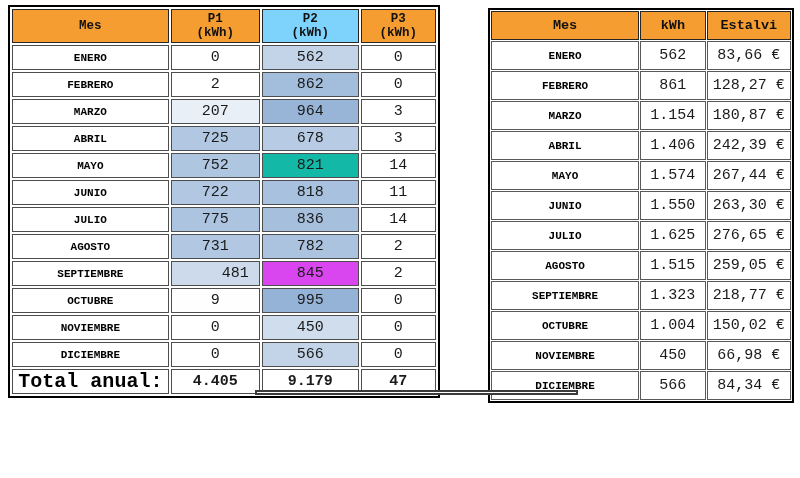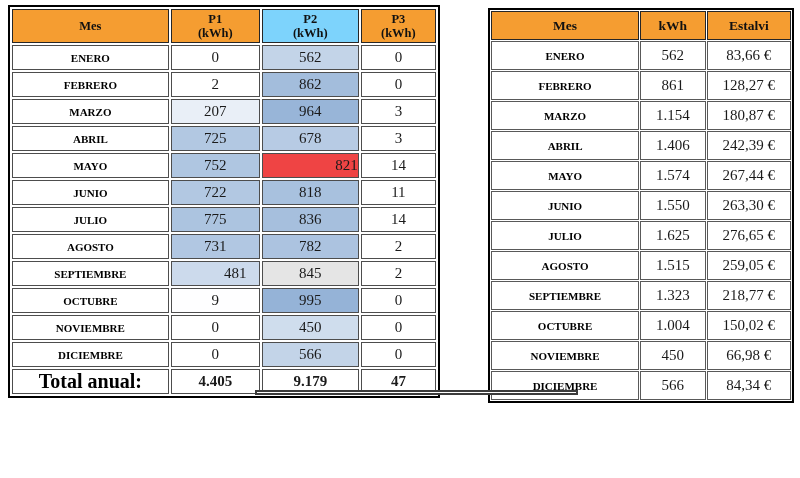--- a/index.html
+++ b/index.html
@@ -1,18 +1,18 @@
 <!DOCTYPE html>
 <html><head>
 <meta charset="utf-8">
 <style>
   html,body{margin:0;padding:0;background:#fff;}
   .canvas{
     position:relative;width:800px;height:428px;background:#ffffff;
-    font-family:Liberation Serif, serif;overflow:hidden;color:#1a1a1a;
+    font-family:Liberation Mono, monospace;overflow:hidden;color:#1a1a1a;
   }
   table{border-collapse:separate;position:absolute;table-layout:fixed;background:#ffffff;}
   td,th{padding:0;vertical-align:middle;overflow:hidden;}
 
   
   #left-table{left:8px;top:5px;width:432px;border:2px solid #000;border-spacing:2px;}
   #left-table th{
     border:1px solid #262626;font-weight:bold;font-size:12.5px;line-height:1.15;
     height:32px;text-align:center;color:#111;
   }
@@ -89,21 +89,21 @@
         </tr>
         <tr>
           <td class="month-cell">ABRIL</td>
           <td class="value-cell" style="background: rgb(178, 200, 226);">725</td>
           <td class="value-cell" style="background: rgb(183, 203, 228);">678</td>
           <td class="value-cell">3</td>
         </tr>
         <tr>
           <td class="month-cell">MAYO</td>
           <td class="value-cell" style="background: rgb(175, 198, 225); margin-left: 40px;">752</td>
-          <td class="value-cell" style="background: #ef4444; text-align: right;">821</td>
+          <td class="value-cell" style="background: #14b8a6;">821</td>
           <td class="value-cell">14</td>
         </tr>
         <tr>
           <td class="month-cell">JUNIO</td>
           <td class="value-cell" style="background: rgb(178, 200, 226);">722</td>
           <td class="value-cell" style="background: rgb(168, 193, 222);">818</td>
           <td class="value-cell">11</td>
         </tr>
         <tr>
           <td class="month-cell">JULIO</td>
@@ -113,21 +113,21 @@
         </tr>
         <tr>
           <td class="month-cell">AGOSTO</td>
           <td class="value-cell" style="background: rgb(177, 199, 226);">731</td>
           <td class="value-cell" style="background: rgb(172, 195, 224);">782</td>
           <td class="value-cell">2</td>
         </tr>
         <tr>
           <td class="month-cell">SEPTIEMBRE</td>
           <td class="value-cell" style="background: rgb(204, 218, 236); padding-left: 40px;">481</td>
-          <td class="value-cell" style="background: #e5e5e5;">845</td>
+          <td class="value-cell" style="background: #d946ef;">845</td>
           <td class="value-cell">2</td>
         </tr>
         <tr>
           <td class="month-cell">OCTUBRE</td>
           <td class="value-cell" style="background: rgb(254, 254, 255);">9</td>
           <td class="value-cell" style="background: rgb(149, 179, 215);">995</td>
           <td class="value-cell">0</td>
         </tr>
         <tr>
           <td class="month-cell">NOVIEMBRE</td>

